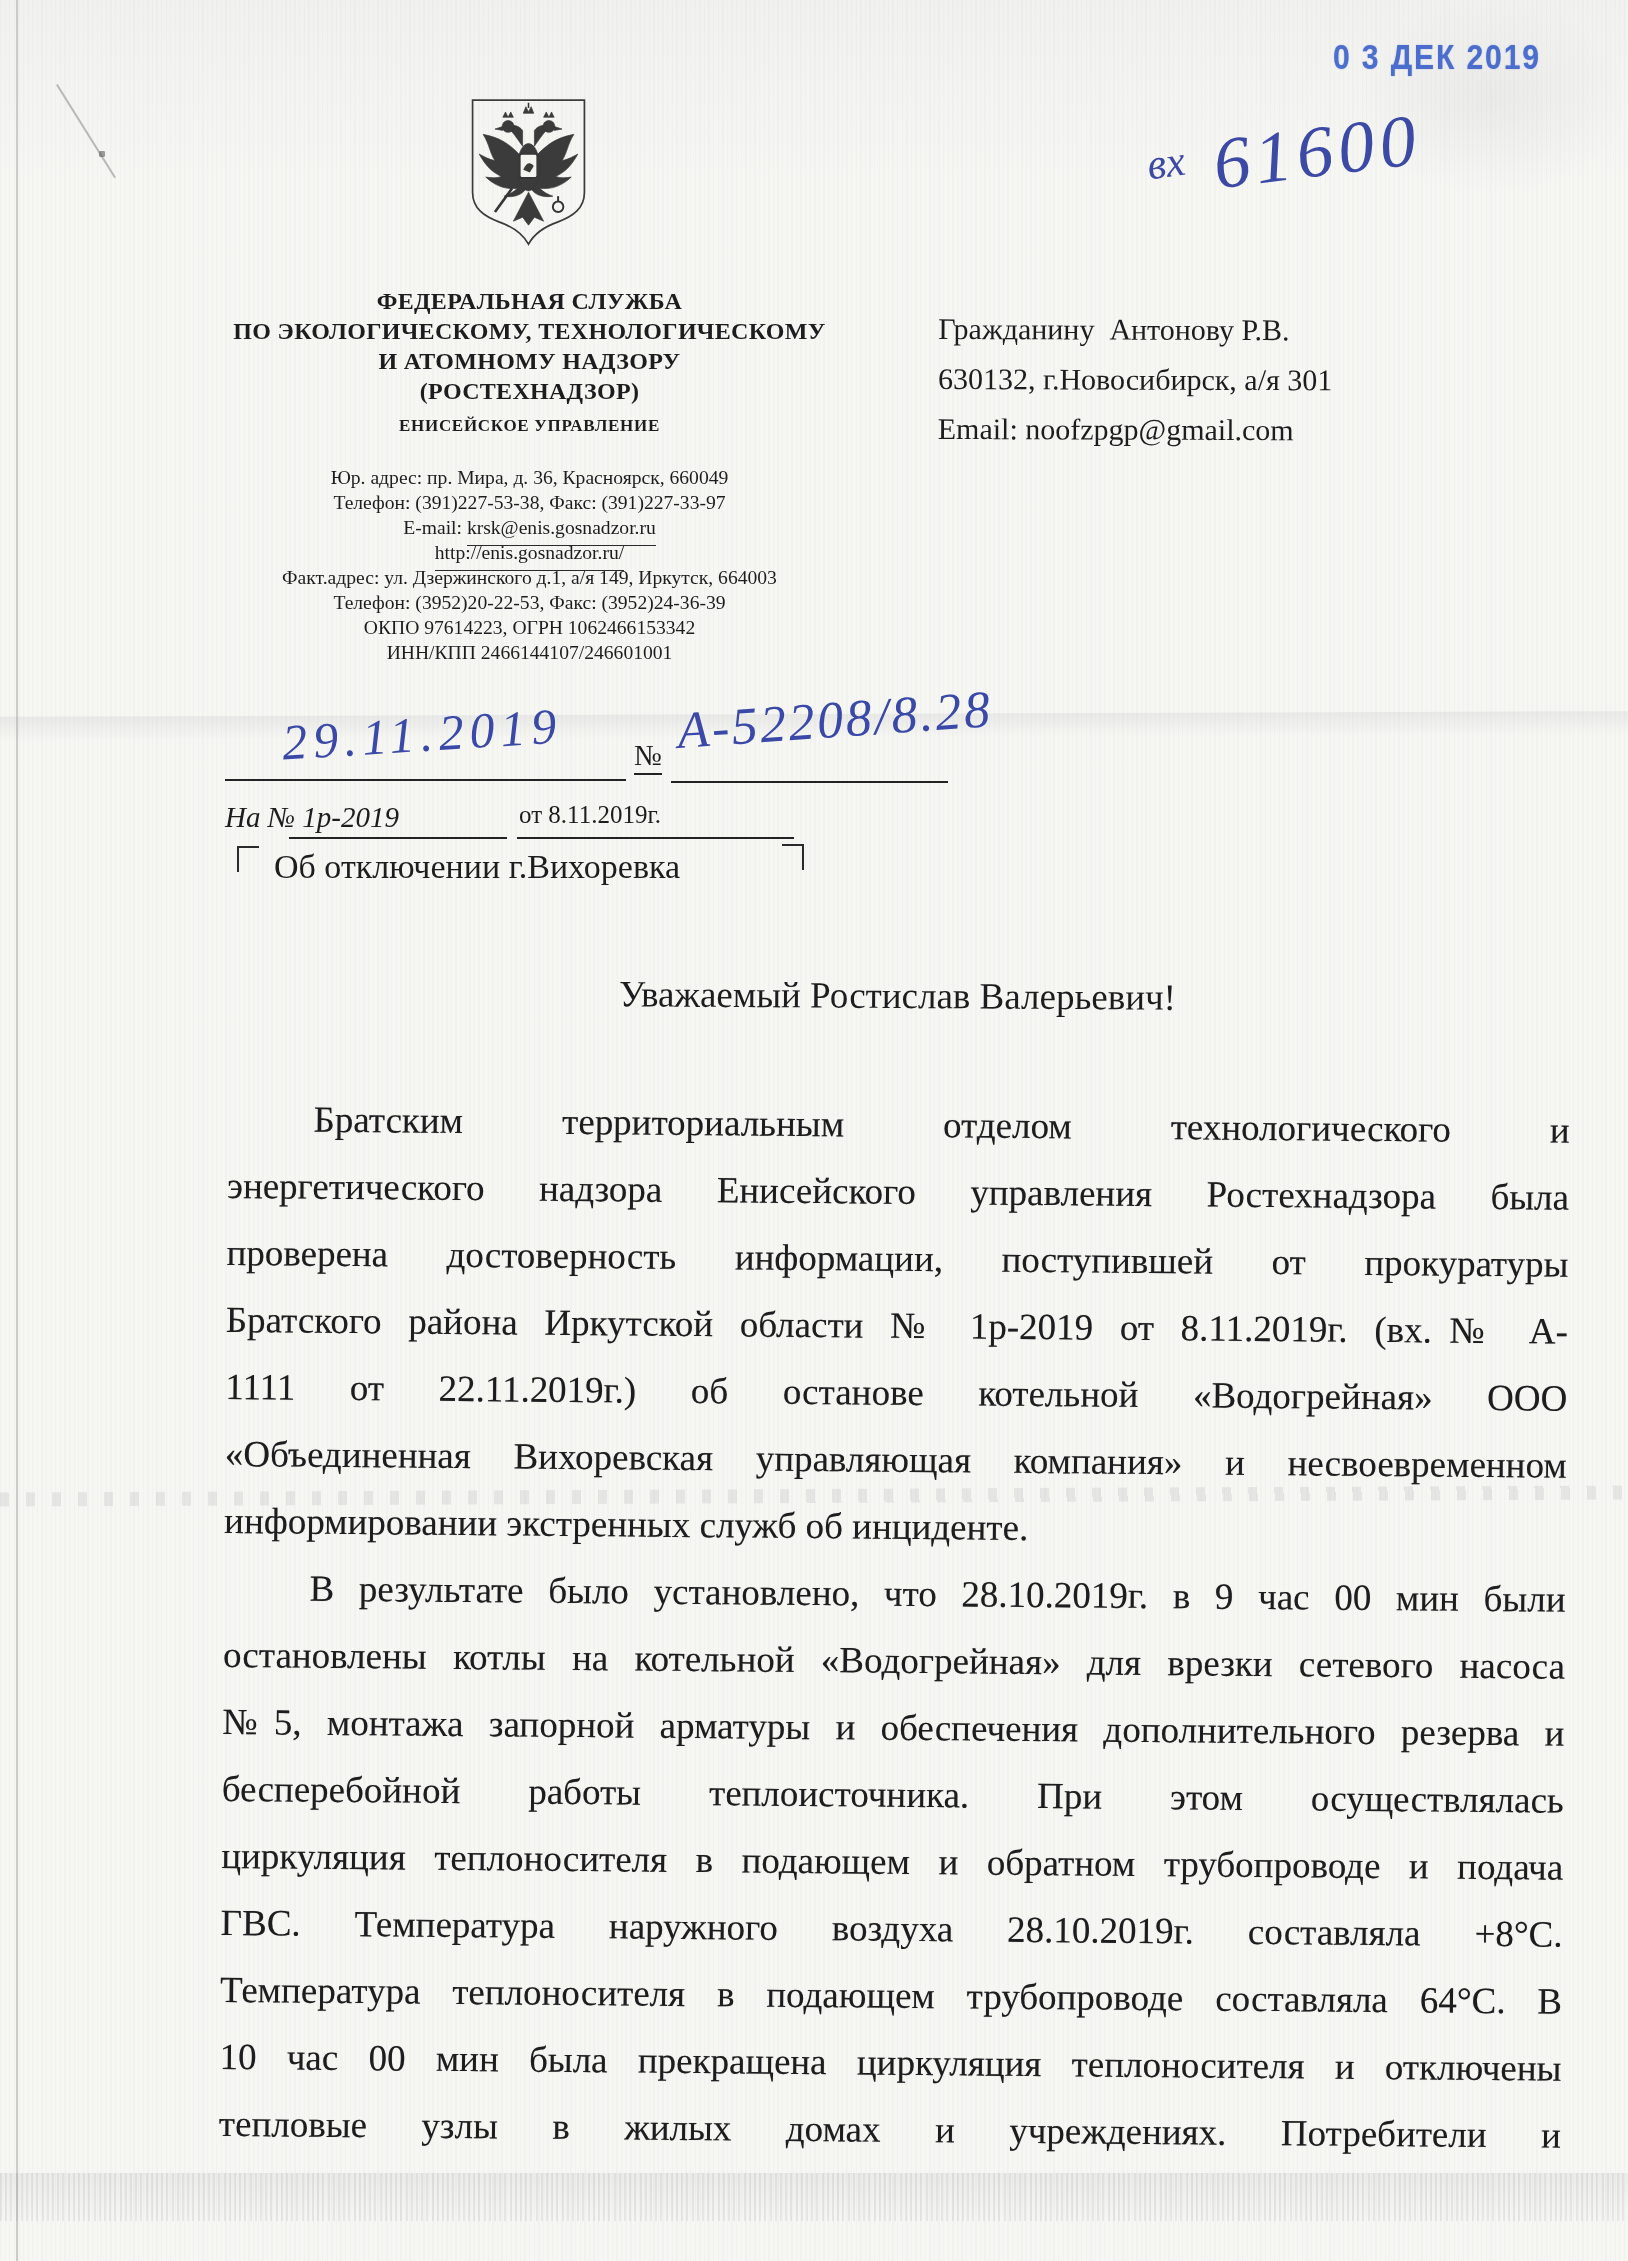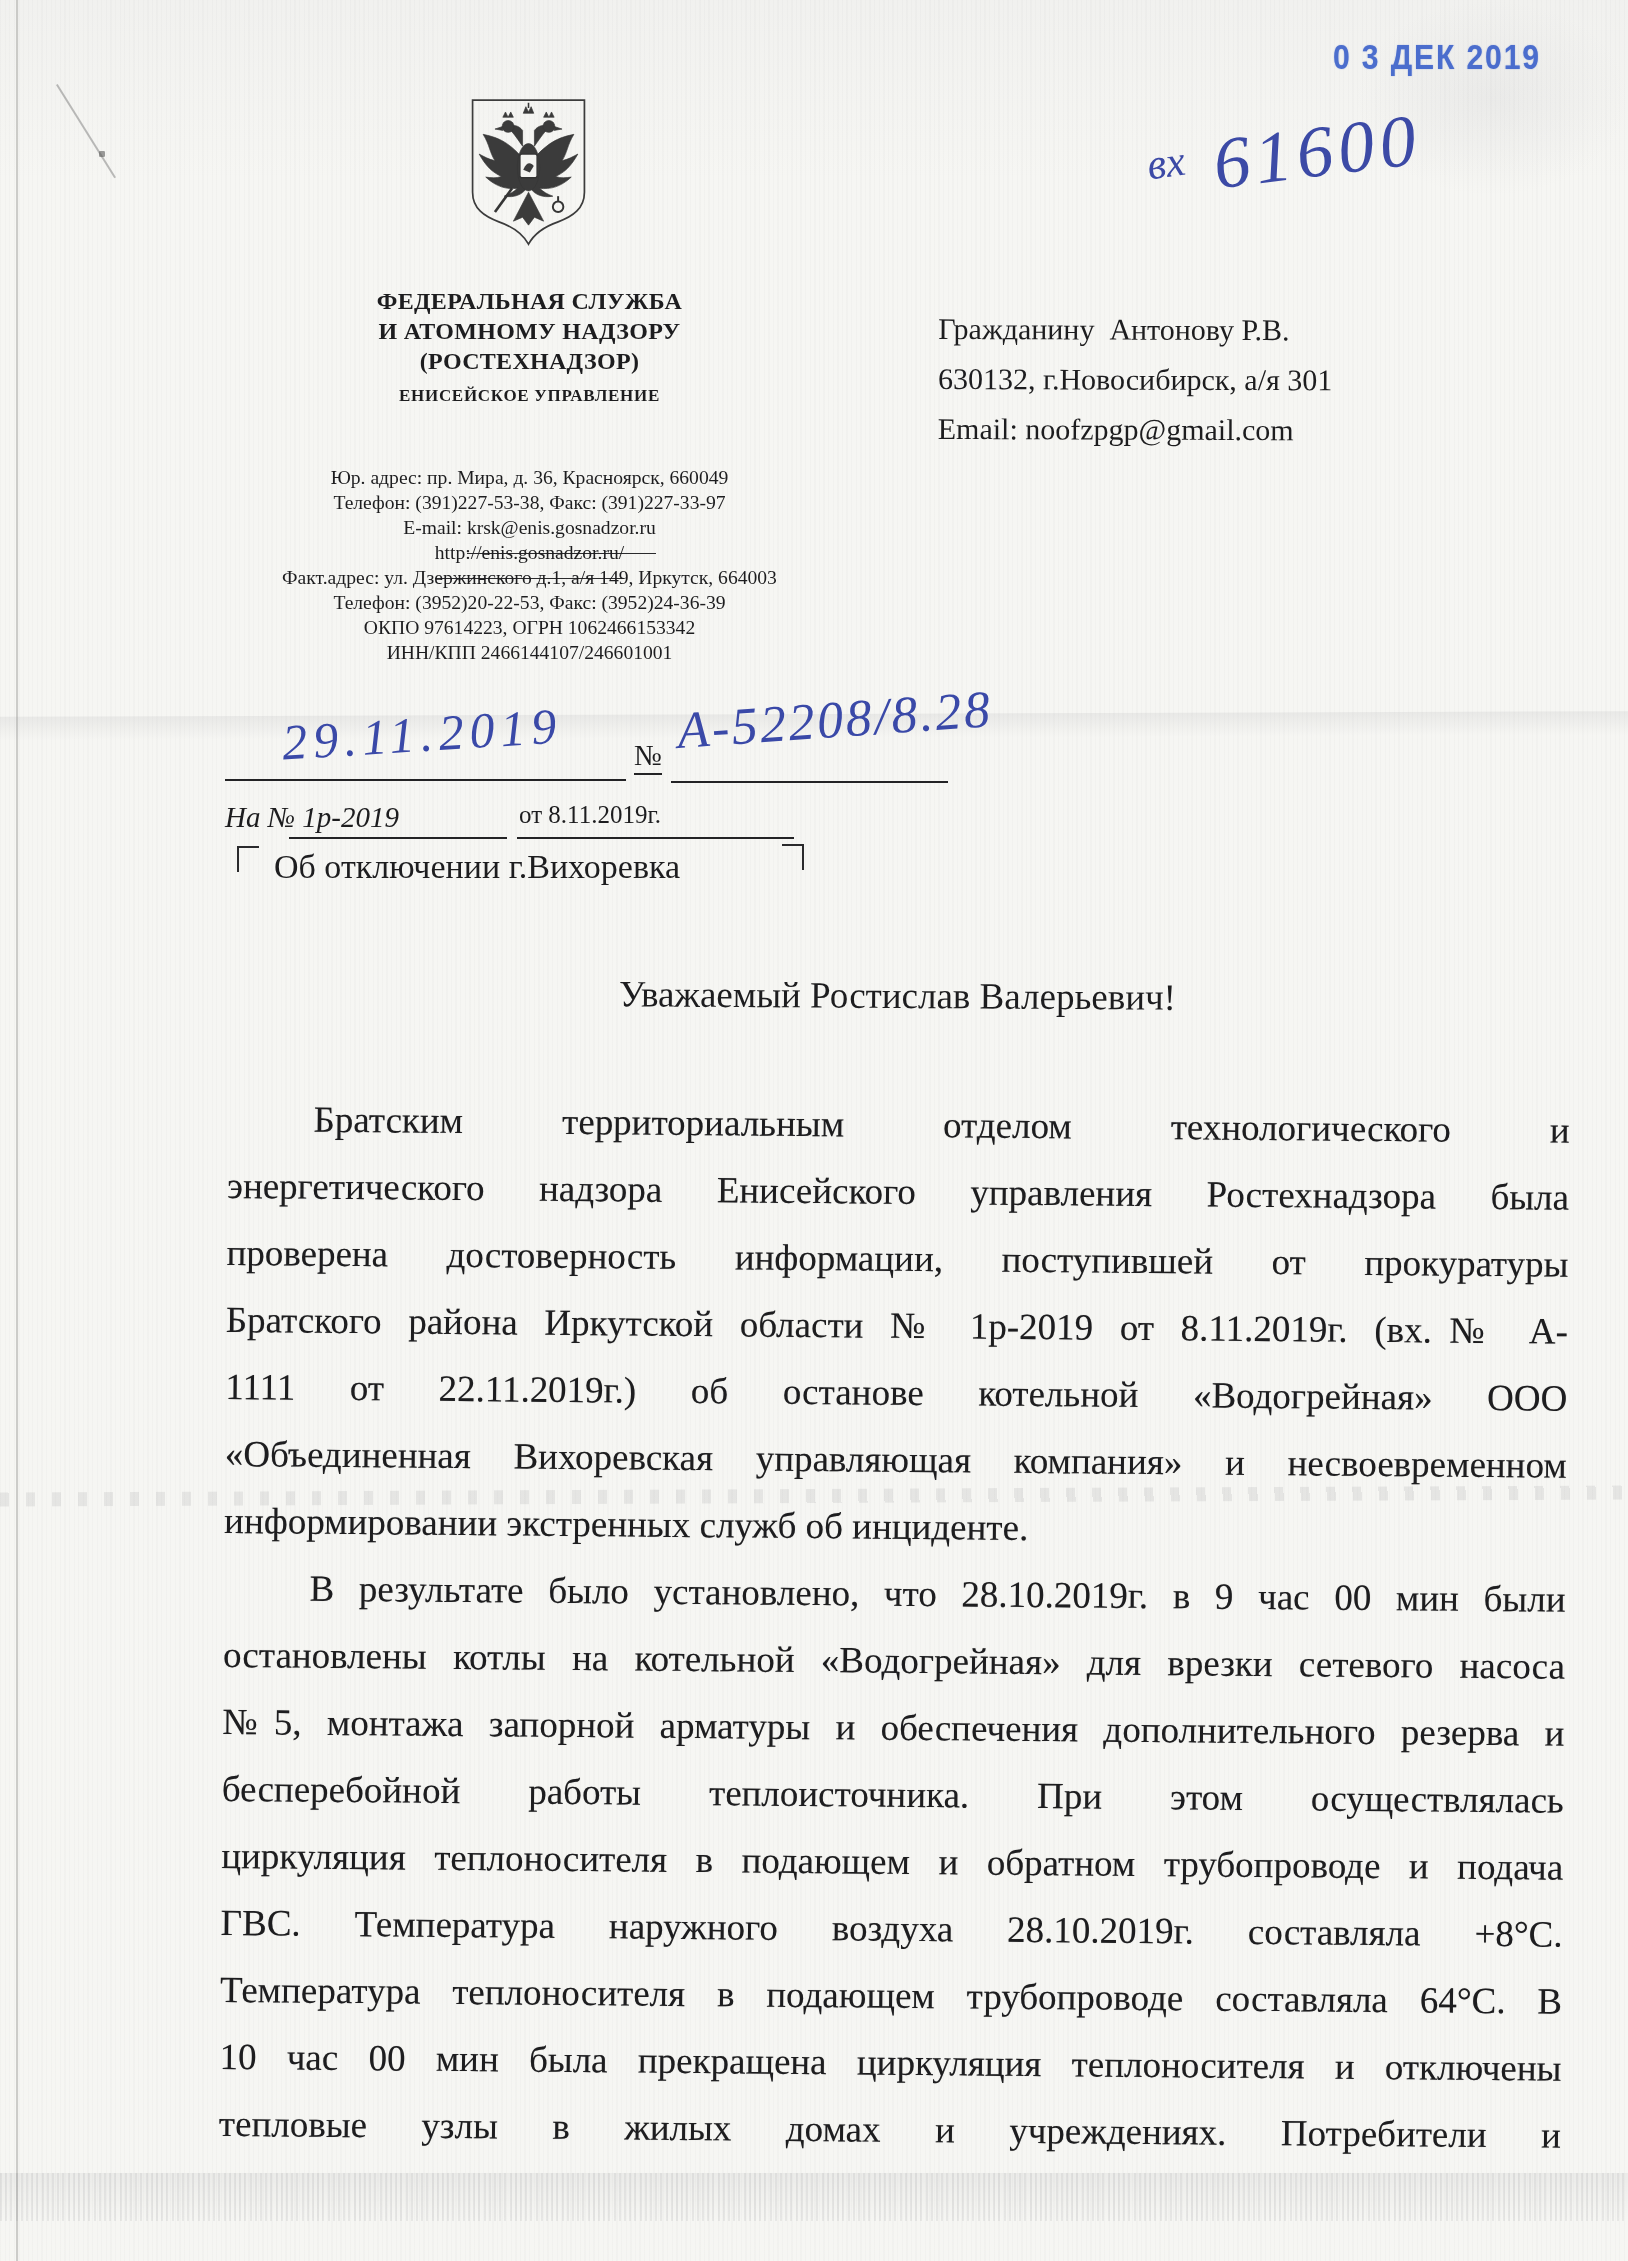--- a/index.html
+++ b/index.html
@@ -23,21 +23,21 @@
 
   
   .emblem{position:absolute;left:466px;top:95px;width:125px;height:155px;}
 
   
   .org-block{position:absolute;left:202px;top:286px;width:655px;text-align:center;}
   .org-line{font-weight:bold;font-size:24px;line-height:30px;letter-spacing:0.3px;}
   .division{margin-top:5px;font-weight:bold;font-size:17px;line-height:30px;letter-spacing:0.7px;}
   .addr-block{position:absolute;left:202px;top:465px;width:655px;text-align:center;font-size:19.6px;line-height:25px;}
   .addr-line{white-space:nowrap;}
-  .lnk{border-bottom:1.3px solid #2a2a2c;padding-bottom:15px;margin-top:47px;}
+  .lnk{border-bottom:1.3px solid #2a2a2c;padding-bottom:7px;margin-top:47px;}
 
   
   .recipient{position:absolute;left:938px;top:305px;width:587px;font-size:30px;line-height:50px;transform:rotate(.2deg);}
   .recipient div{white-space:pre;}
 
   
   .stamp{
     position:absolute;left:1333px;top:38px;
     font-family:"Liberation Sans",sans-serif;font-weight:bold;
     font-size:32px;letter-spacing:2px;white-space:pre;
@@ -133,20 +133,21 @@
       <circle cx="140" cy="168" r="8" fill="none" stroke-width="3"></circle>
       <line x1="140" y1="160" x2="140" y2="152" stroke-width="3"></line>
     </g>
 
     <rect x="82" y="88" width="26" height="36" rx="3" fill="#f3f3f0" stroke="#333" stroke-width="2"></rect>
     <path d="M87 112 C92 100 98 100 103 106 L97 116 Z" fill="#3b3b3b" stroke="none"></path>
   </svg>
 
   <div class="org-block">
     <div class="org-line">ФЕДЕРАЛЬНАЯ СЛУЖБА</div>
+    <div class="org-line">ПО ЭКОЛОГИЧЕСКОМУ, ТЕХНОЛОГИЧЕСКОМУ</div>
     <div class="org-line">И АТОМНОМУ НАДЗОРУ</div>
     <div class="org-line">(РОСТЕХНАДЗОР)</div>
     <div class="division">ЕНИСЕЙСКОЕ УПРАВЛЕНИЕ</div>
   </div>
 
   <div class="addr-block">
     <div class="addr-line">Юр. адрес: пр. Мира, д. 36, Красноярск, 660049</div>
     <div class="addr-line">Телефон: (391)227-53-38, Факс: (391)227-33-97</div>
     <div class="addr-line"><span>E-mail: </span><span class="lnk">krsk@enis.gosnadzor.ru</span></div>
     <div class="addr-line"><span class="lnk">http://enis.gosnadzor.ru/</span></div>

